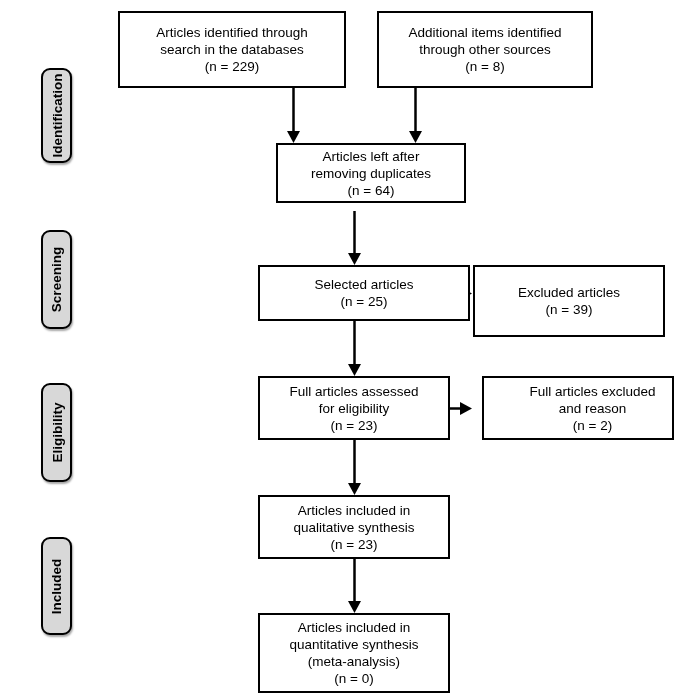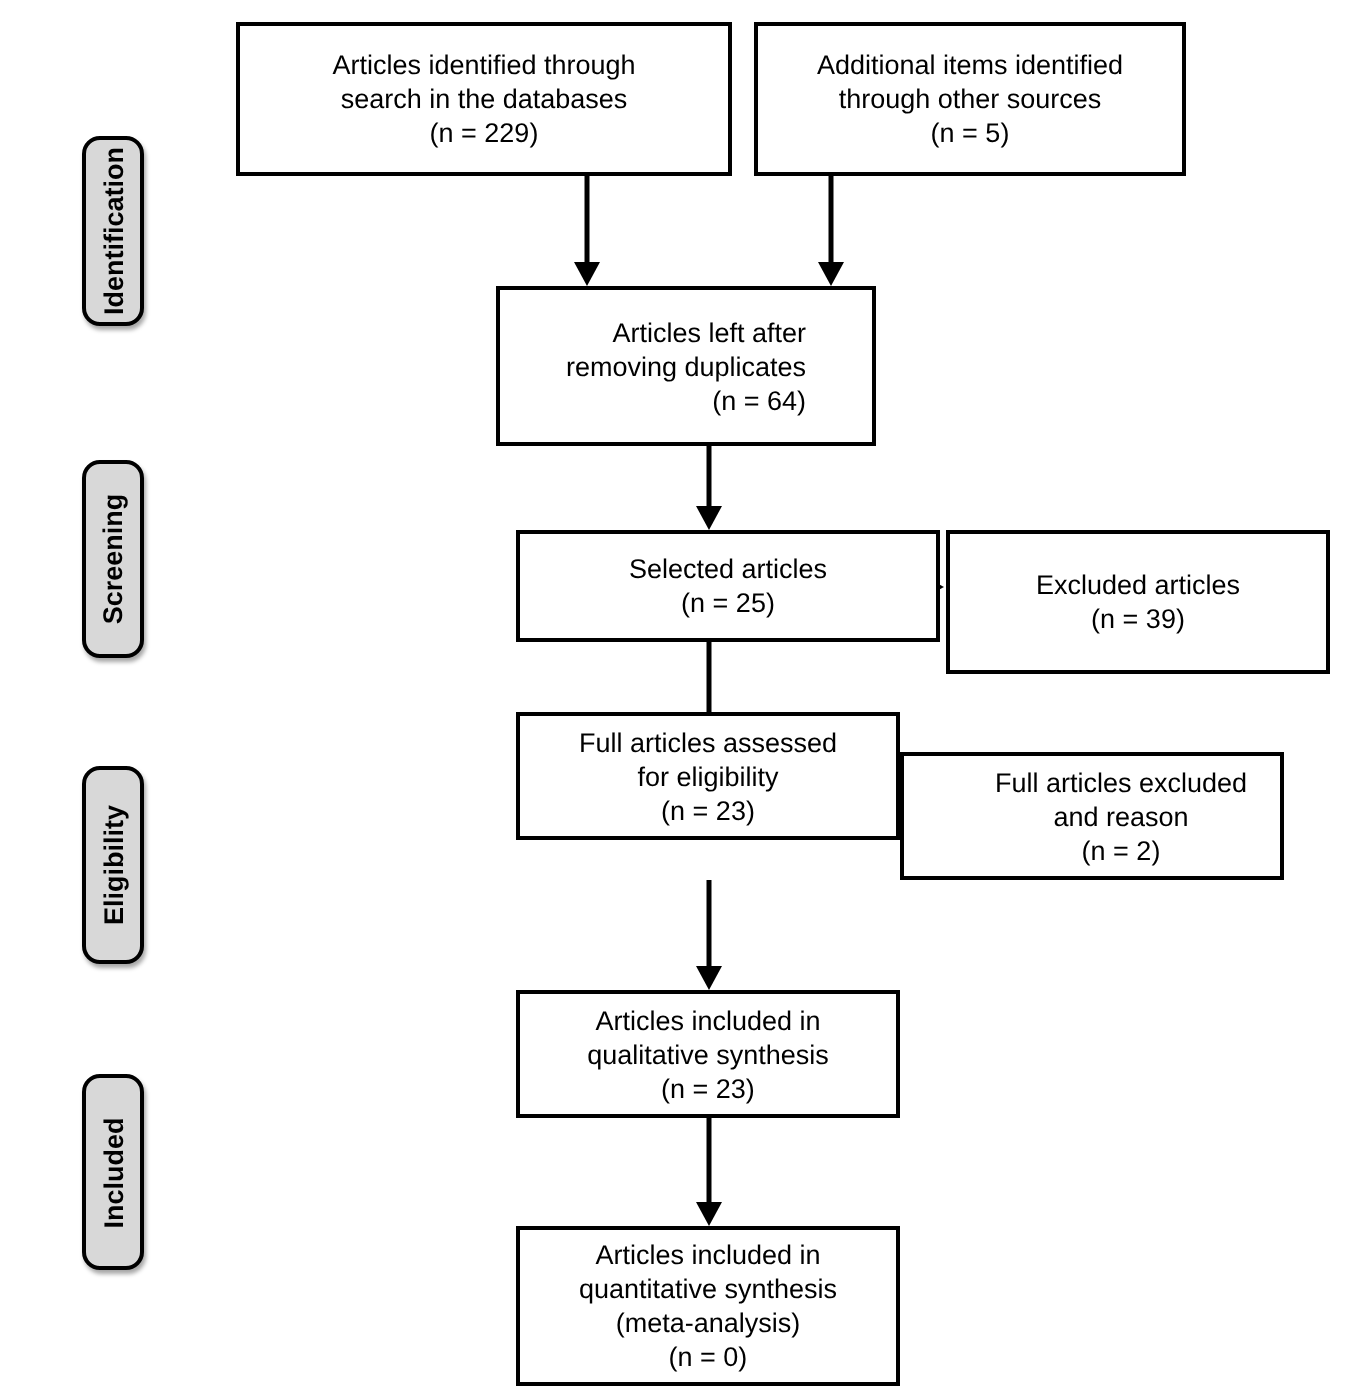--- a/index.html
+++ b/index.html
@@ -49,27 +49,27 @@
     align-items: center;
     justify-content: center;
   }
   .stage-label span {
     transform: rotate(-90deg);
     white-space: nowrap;
     font-size: 13.5px;
     font-weight: bold;
   }
   
-  #box-db-search      { left:118px; top:11px;  width:248px; height:77px; }
+  #box-db-search      { left:118px; top:11px;  width:228px; height:77px; }
   #box-other-sources  { left:377px; top:11px;  width:216px; height:77px; }
-  #box-after-dup      { left:248px; top:143px; width:190px; height:80px;text-align:right; }
+  #box-after-dup      { left:276px; top:143px; width:190px; height:60px; }
   #box-selected       { left:258px; top:265px; width:212px; height:56px; }
   #box-excluded       { left:473px; top:265px; width:192px; height:72px; }
-  #box-full-assessed  { left:258px; top:356px; width:192px; height:64px; }
-  #box-full-excluded  { left:450px; top:376px; width:192px; height:64px;padding-left:33px; }
+  #box-full-assessed  { left:258px; top:376px; width:192px; height:64px; }
+  #box-full-excluded  { left:482px; top:376px; width:192px; height:64px;padding-left:33px; }
   #box-qualitative    { left:258px; top:495px; width:192px; height:64px; }
   #box-quantitative   { left:258px; top:613px; width:192px; height:80px; }
   
   #stage-identification { left:41px; top:68px;  width:31px; height:95px; }
   #stage-screening      { left:41px; top:230px; width:31px; height:99px; }
   #stage-eligibility    { left:41px; top:383px; width:31px; height:99px; }
   #stage-included       { left:41px; top:537px; width:31px; height:98px; }
 </style>
 </head>
 <body>
@@ -125,21 +125,21 @@
   <div class="stage-label" id="stage-included">
     <span>Included</span>
   </div>
 
   <div class="flow-box" id="box-db-search">Articles identified through
 search in the databases
 (n = 229)</div>
 
   <div class="flow-box" id="box-other-sources">Additional items identified
 through other sources
-(n = 5)</div>
+(n = 8)</div>
 
   <div class="flow-box" id="box-after-dup">Articles left after
 removing duplicates
 (n = 64)</div>
 
   <div class="flow-box" id="box-selected">Selected articles
 (n = 25)</div>
 
   <div class="flow-box" id="box-excluded">Excluded articles
 (n = 39)</div>

